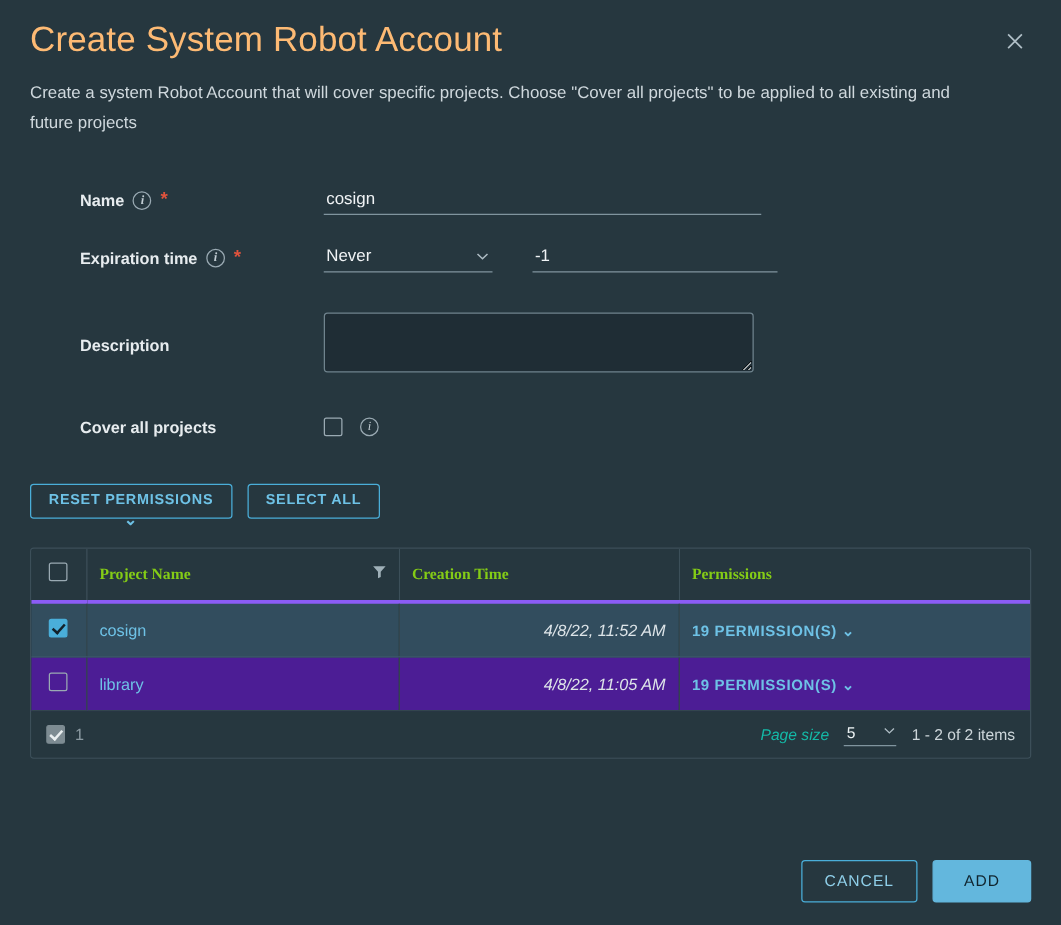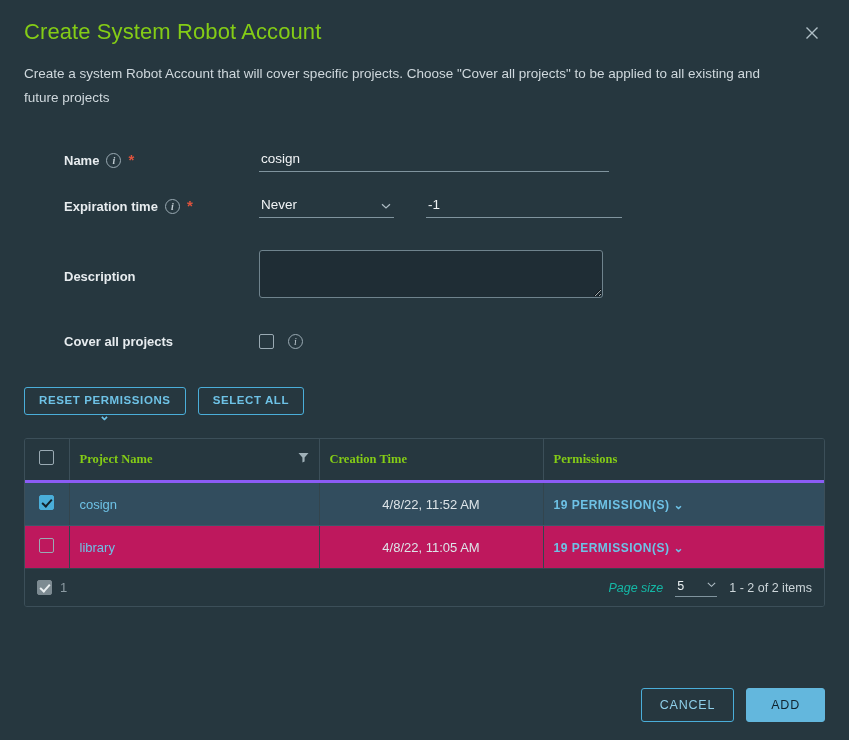--- a/index.html
+++ b/index.html
@@ -11,21 +11,21 @@
     color: #e9ecef;
     overflow: hidden;
   }
   .modal { position: relative; width: 849px; height: 740px; background: #26373f; }
 
   
   .modal-header {
     padding: 18px 24px 0 24px;
     display: flex; align-items: flex-start; justify-content: space-between;
   }
-  .modal-title { font-size: 22px; font-weight: 400; color: #84cc16; letter-spacing: .1px; line-height: 28px; }
+  .modal-title { font-size: 28px; font-weight: 400; color: #fdba74; letter-spacing: .1px; line-height: 28px; }
   .close-btn {
     width: 26px; height: 26px; display: flex; align-items: center; justify-content: center;
     cursor: pointer; color: #b0bfc7; margin-top: 2px; margin-right: 0px;
   }
   .close-btn svg { display: block; }
 
   .modal-desc {
     padding: 16px 30px 0 24px;
     font-size: 13.5px; line-height: 24px; color: #cfd8dd; font-weight: 400;
     max-width: 815px;
@@ -115,27 +115,27 @@
   .col-cb { width: 44px; text-align: center !important; }
   .col-name { width: 250px; }
   .col-time { width: 224px; }
   .filter-icon { position: absolute; right: 10px; top: 13px; color: #9fb0b8; cursor: pointer; }
 
   tbody td {
     font-size: 13px; padding: 12px 10px; color: #dde4e8;
     border-bottom: 1px solid #33454e; font-family: "Liberation Sans", sans-serif;
   }
   tbody td + td { border-left: 1px solid #33454e; }
-  tbody tr { background: #be185d; }
+  tbody tr { background: #4c1d95; }
   tbody tr.selected { background: #324d5e; }
   tbody tr.selected td { border-bottom-color: #3b586a; }
   .proj-link { color: #6ec2e6; cursor: pointer; }
   .perm-link { color: #6ec2e6; font-size: 12px; font-weight: bold; letter-spacing: .5px; cursor: pointer; }
   .cell-cb { text-align: center; }
-  .time-cell { text-align: center; }
+  .time-cell { text-align: right; font-style: italic; }
 
   .table-footer {
     background: #26373f; display: flex; align-items: center;
     padding: 9px 12px; font-size: 12.5px; color: #b9c5cb; gap: 8px;
   }
   .footer-count { color: #8b9aa2; font-size: 13px; }
   .footer-right { margin-left: auto; display: flex; align-items: center; gap: 12px; }
   .pagesize-label { color: #14b8a6; font-size: 12.5px; font-style: italic; }
   .pagesize-wrap { position: relative; width: 42px; }
   .pagesize-wrap select {

